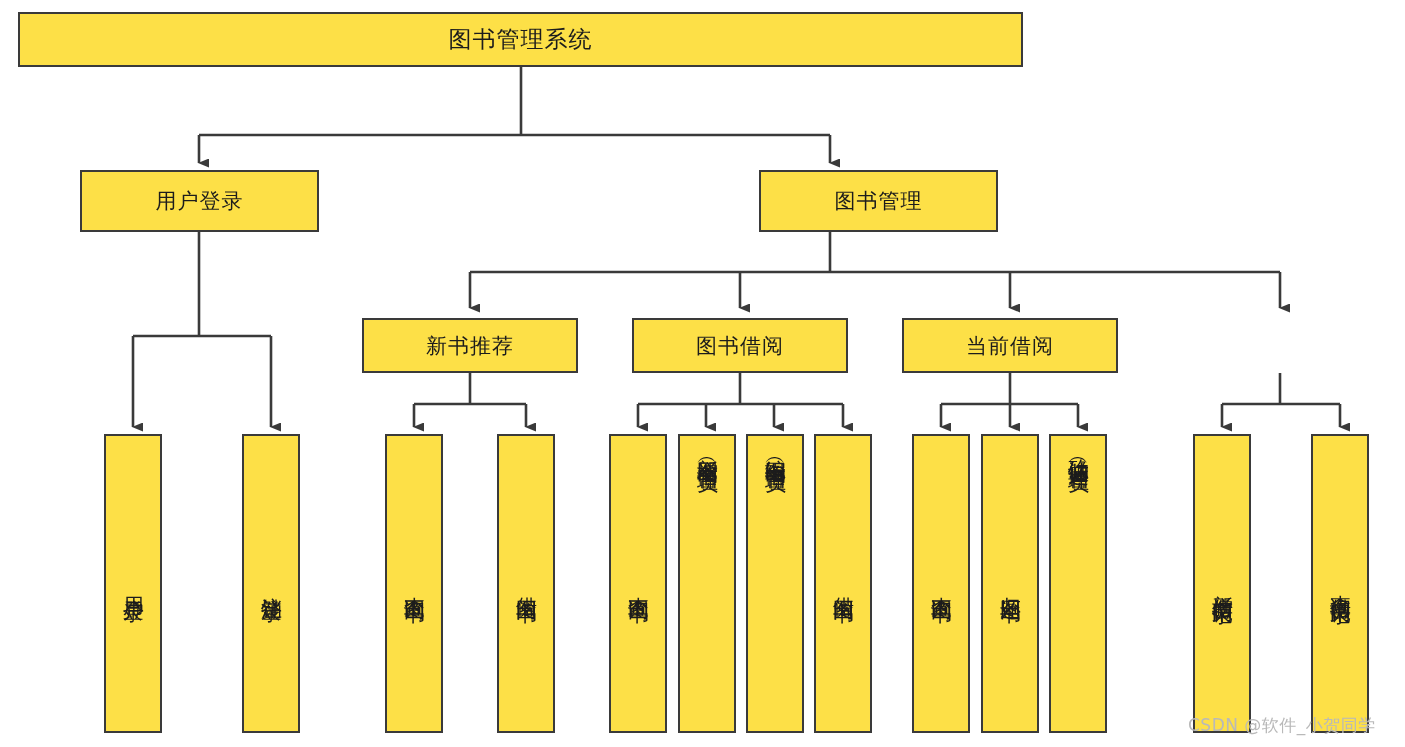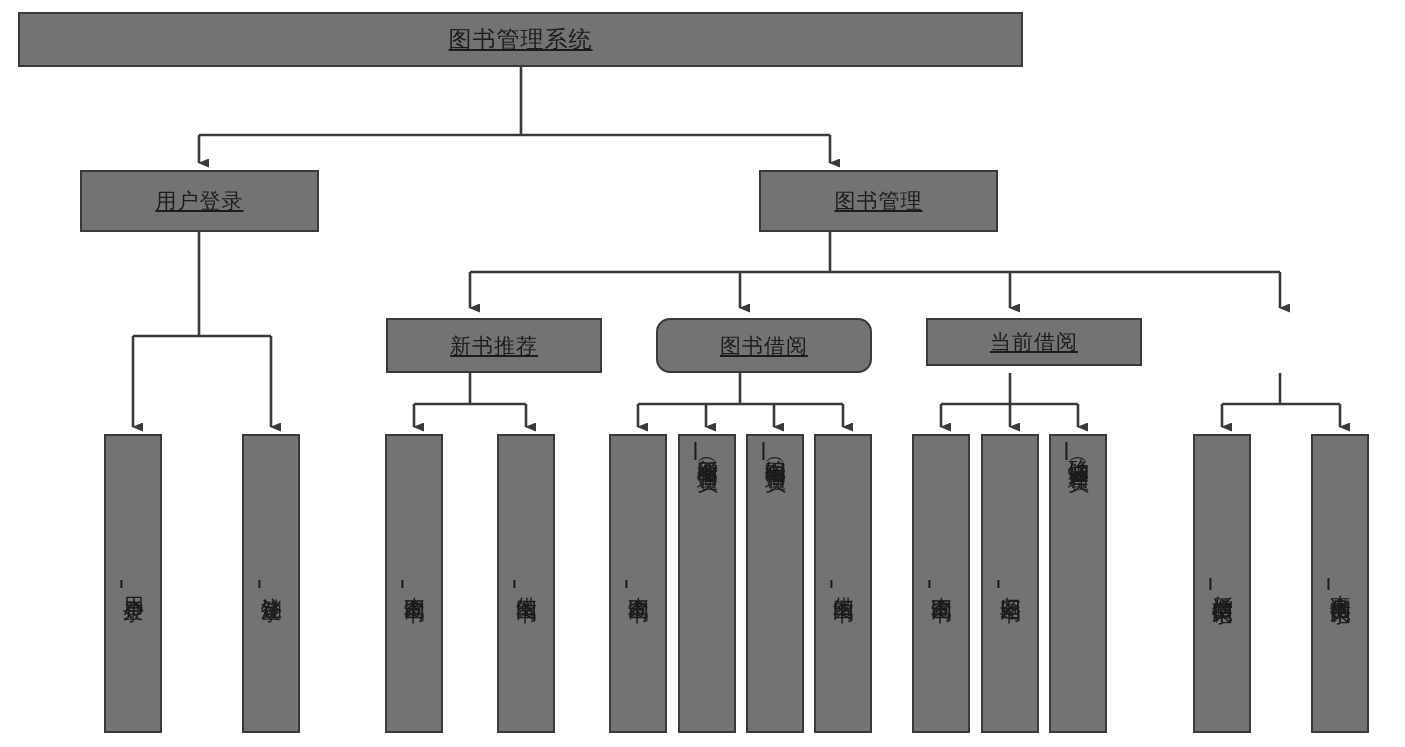--- a/index.html
+++ b/index.html
@@ -23,41 +23,39 @@
     position: absolute;
     left: 0;
     top: 0;
     width: 1405px;
     height: 747px;
     pointer-events: none;
   }
   .node {
     position: absolute;
     box-sizing: border-box;
-    background: #737373;
+    background: #fde047;
     border: 2.2px solid #3a3a3a;
     display: flex;
     align-items: center;
     justify-content: center;
     color: #1c1c1c;
     z-index: 2;
-    text-decoration: underline;
   }
   .node.root {
     font-size: 23px;
     letter-spacing: 1px;
   }
   .node.l2 {
     font-size: 21px;
     letter-spacing: 1px;
   }
   .node.l3 {
     font-size: 21px;
     letter-spacing: 1px;
-    margin-left: 24px;
   }
   .node.leaf {
     font-size: 21px;
     align-items: flex-start;
     justify-content: center;
     padding-top: 6px;
   }
   .vtext {
     writing-mode: vertical-rl;
     text-orientation: upright;
@@ -148,25 +146,25 @@
   </div>
 
   <div class="node l2" style="left:711px; top:170px; width:239px; height:62px;margin-left:48px;">
     <span>图书管理</span>
   </div>
 
   <div class="node l3" style="left:362px; top:318px; width:216px; height:55px;">
     <span>新书推荐</span>
   </div>
 
-  <div class="node l3" style="left:632px; top:318px; width:216px; height:55px;border-radius:14px;">
+  <div class="node l3" style="left:632px; top:318px; width:216px; height:55px;">
     <span>图书借阅</span>
   </div>
 
-  <div class="node l3" style="left:902px; top:318px; width:216px; height:48px;align-items:center;">
+  <div class="node l3" style="left:902px; top:318px; width:216px; height:55px;align-items:center;">
     <span>当前借阅</span>
   </div>
 
 
   <div class="node leaf mid-text" style="left:104px; top:434px; width:58px; height:299px;">
     <span class="vtext">用户登录</span>
   </div>
 
   <div class="node leaf mid-text" style="left:242px; top:434px; width:58px; height:299px;">
     <span class="vtext">注销登录</span>
@@ -209,14 +207,15 @@
   </div>
 
   <div class="node leaf mid-text" style="left:1193px; top:434px; width:58px; height:299px;">
     <span class="vtext">新增借阅记录</span>
   </div>
 
   <div class="node leaf mid-text" style="left:1311px; top:434px; width:58px; height:299px;">
     <span class="vtext">查询借阅记录</span>
   </div>
 
+  <div class="watermark">CSDN @软件_小贺同学</div>
 
 </div>
 
 </body></html>

